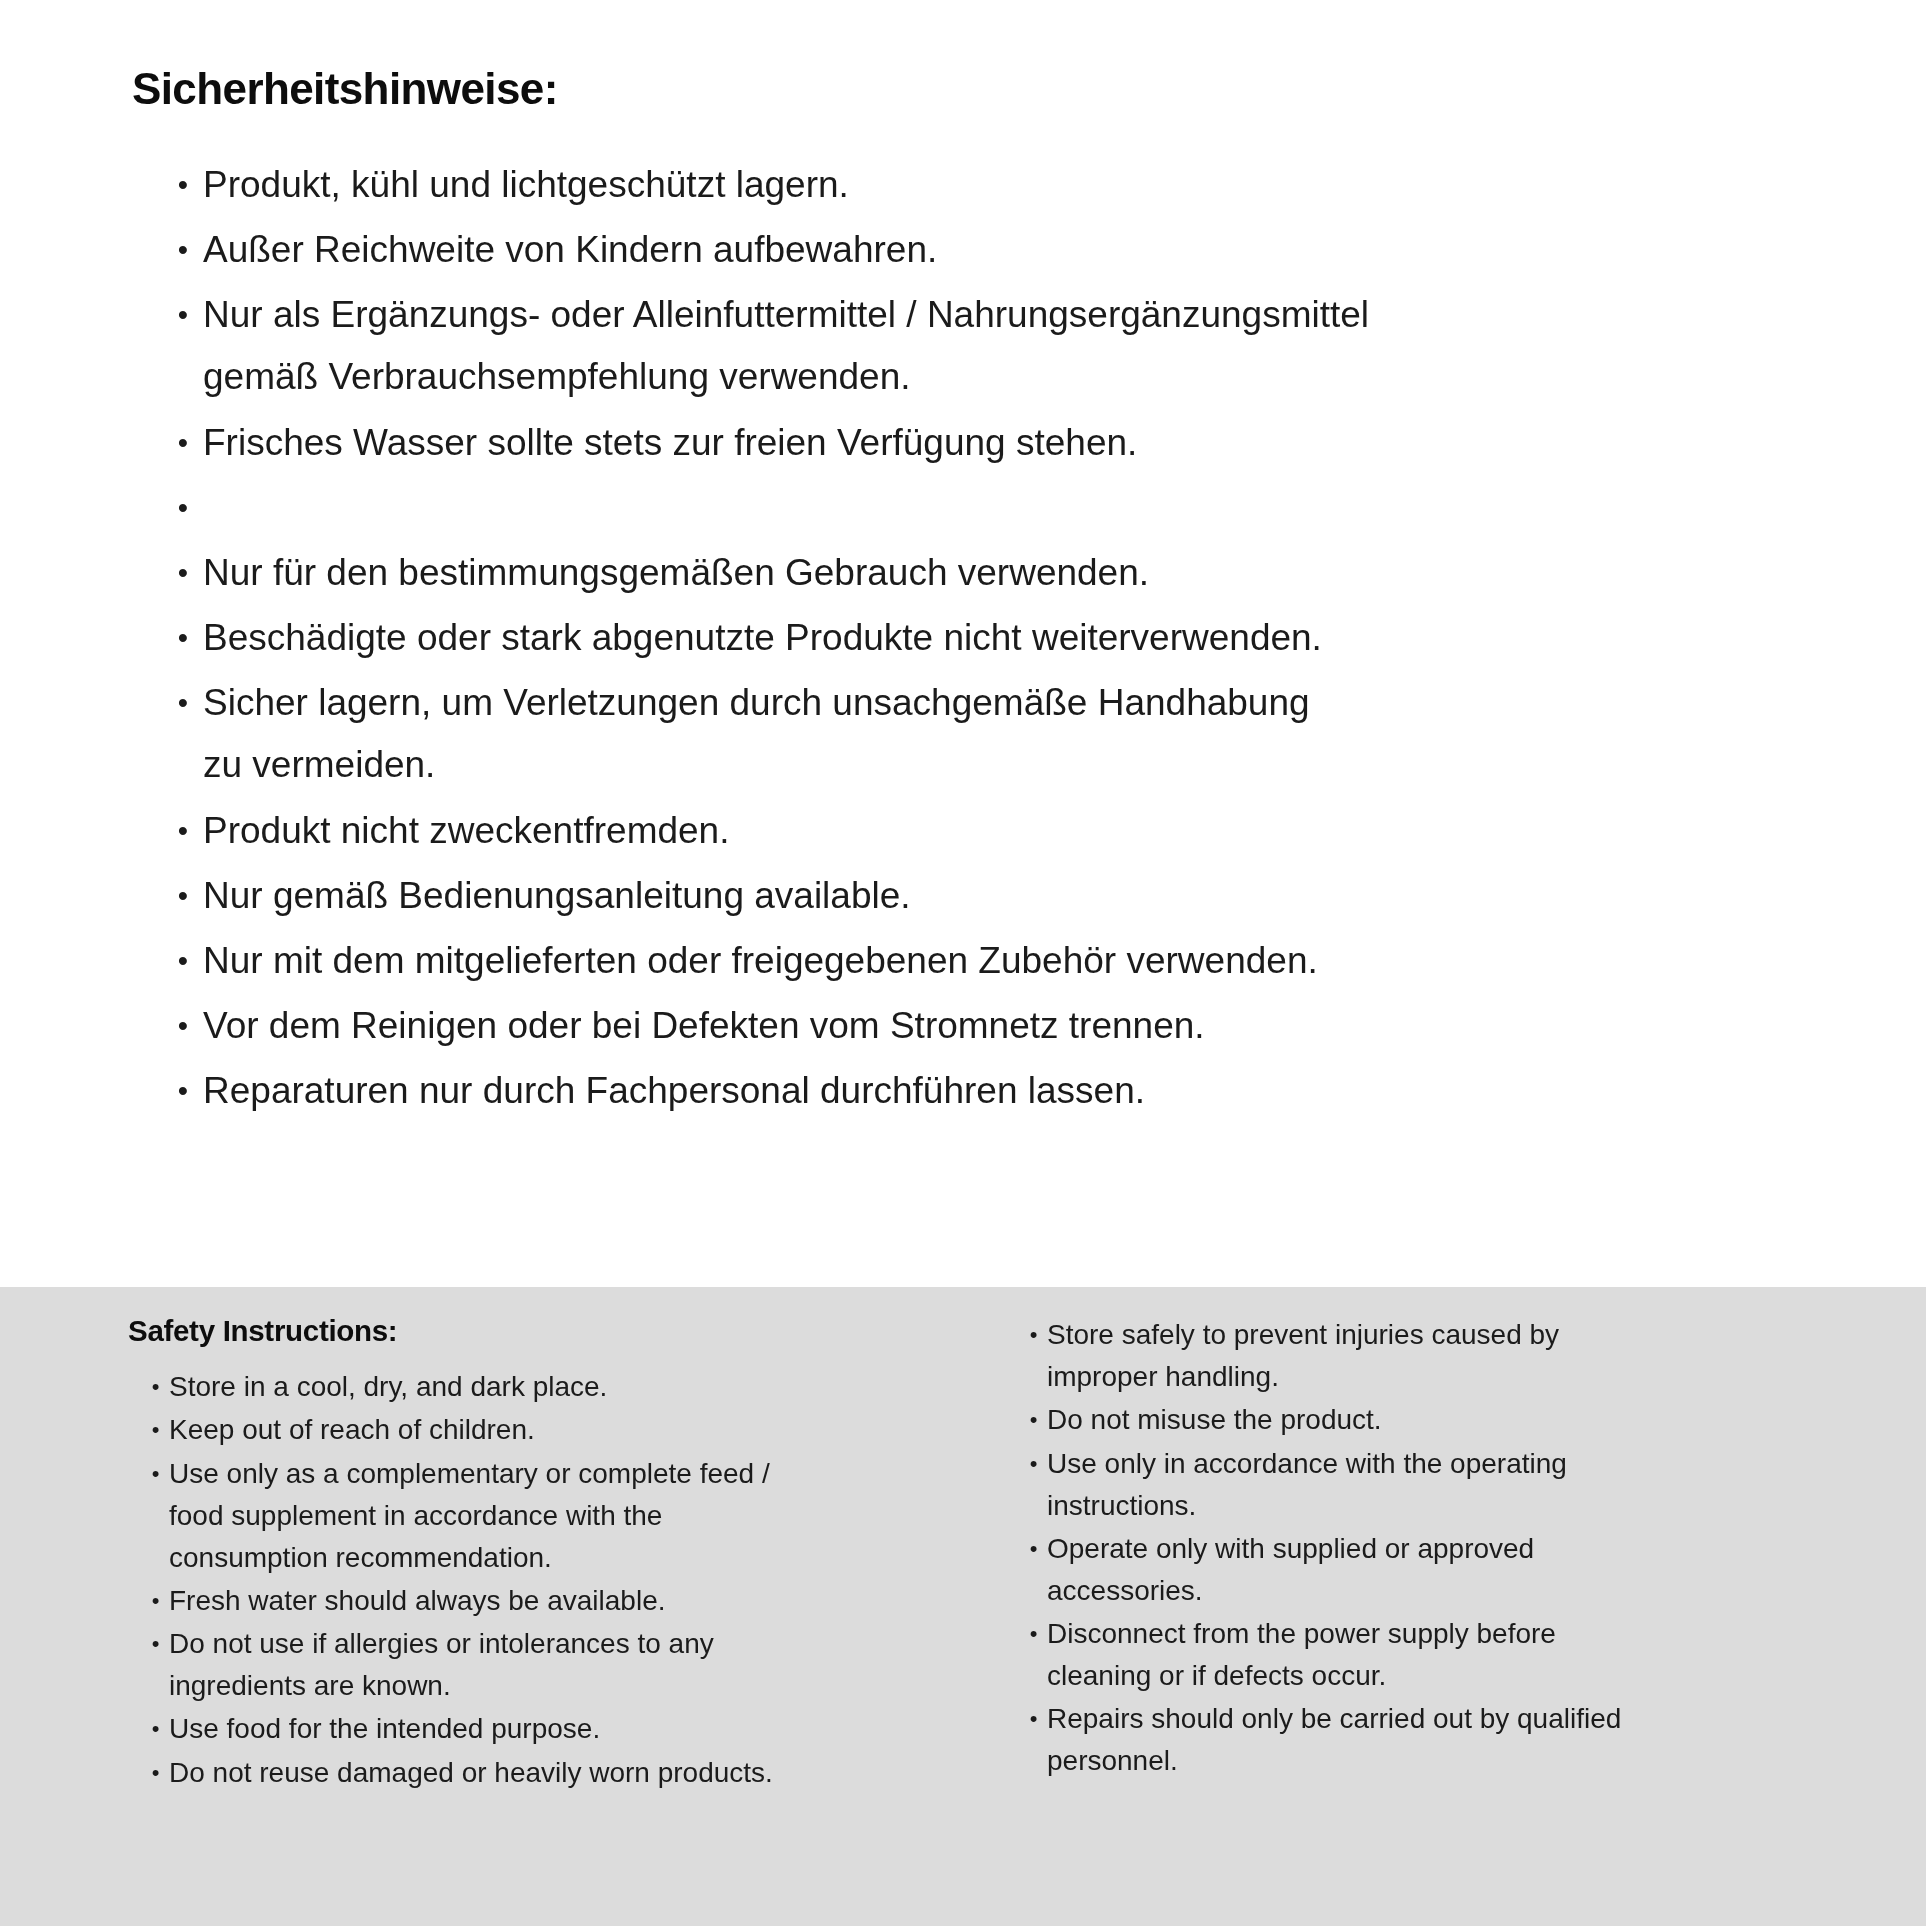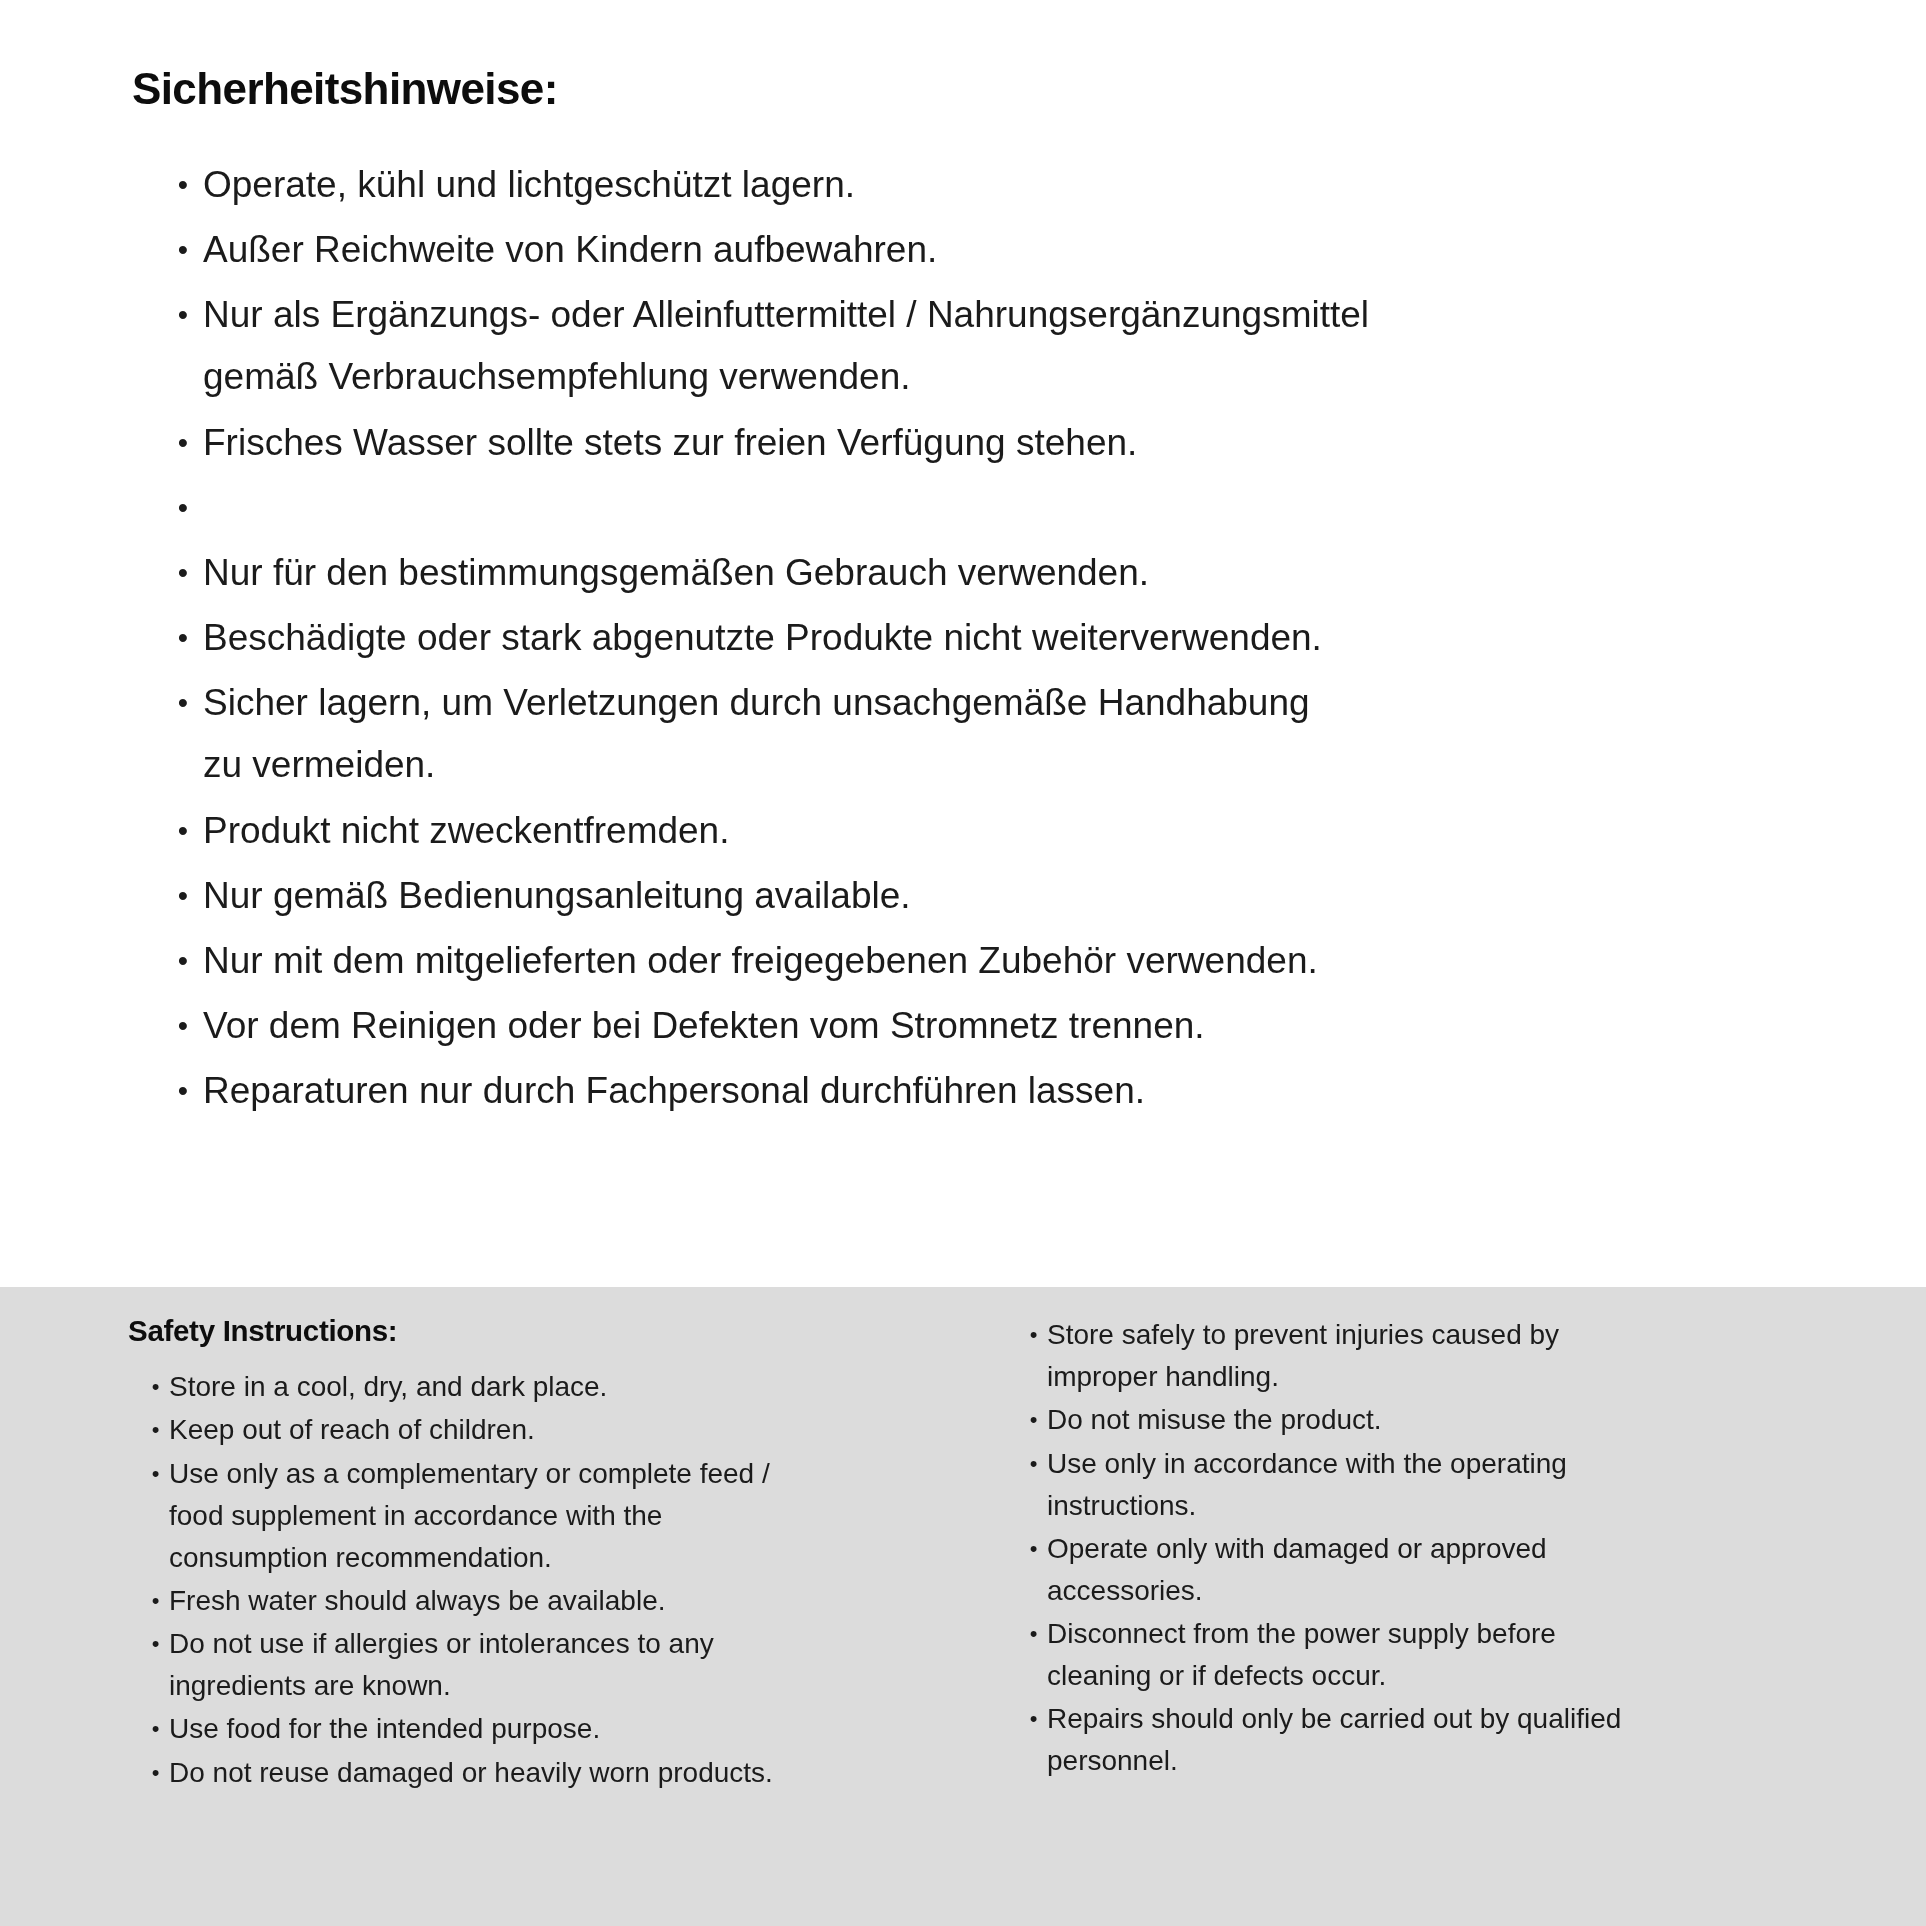--- a/index.html
+++ b/index.html
@@ -61,21 +61,21 @@
 </head>
 <body>
 
 <div class="canvas">
 
   <section class="de-section">
     <h1 class="de-title">Sicherheitshinweise:</h1>
     <ul class="blist de-list">
         <li>
           <span class="bullet">•</span>
-          <span class="li-text">Operate, kühl und lichtgeschützt lagern.</span>
+          <span class="li-text">Produkt, kühl und lichtgeschützt lagern.</span>
         </li>
         <li>
           <span class="bullet">•</span>
           <span class="li-text">Außer Reichweite von Kindern aufbewahren.</span>
         </li>
         <li>
           <span class="bullet">•</span>
           <span class="li-text">Nur als Ergänzungs- oder Alleinfuttermittel / Nahrungsergänzungsmittel
 gemäß Verbrauchsempfehlung verwenden.</span>
         </li>
@@ -170,21 +170,21 @@
             <span class="bullet">•</span>
             <span class="li-text">Do not misuse the product.</span>
           </li>
           <li>
             <span class="bullet">•</span>
             <span class="li-text">Use only in accordance with the operating
 instructions.</span>
           </li>
           <li>
             <span class="bullet">•</span>
-            <span class="li-text">Operate only with damaged or approved
+            <span class="li-text">Operate only with supplied or approved
 accessories.</span>
           </li>
           <li>
             <span class="bullet">•</span>
             <span class="li-text">Disconnect from the power supply before
 cleaning or if defects occur.</span>
           </li>
           <li>
             <span class="bullet">•</span>
             <span class="li-text">Repairs should only be carried out by qualified

